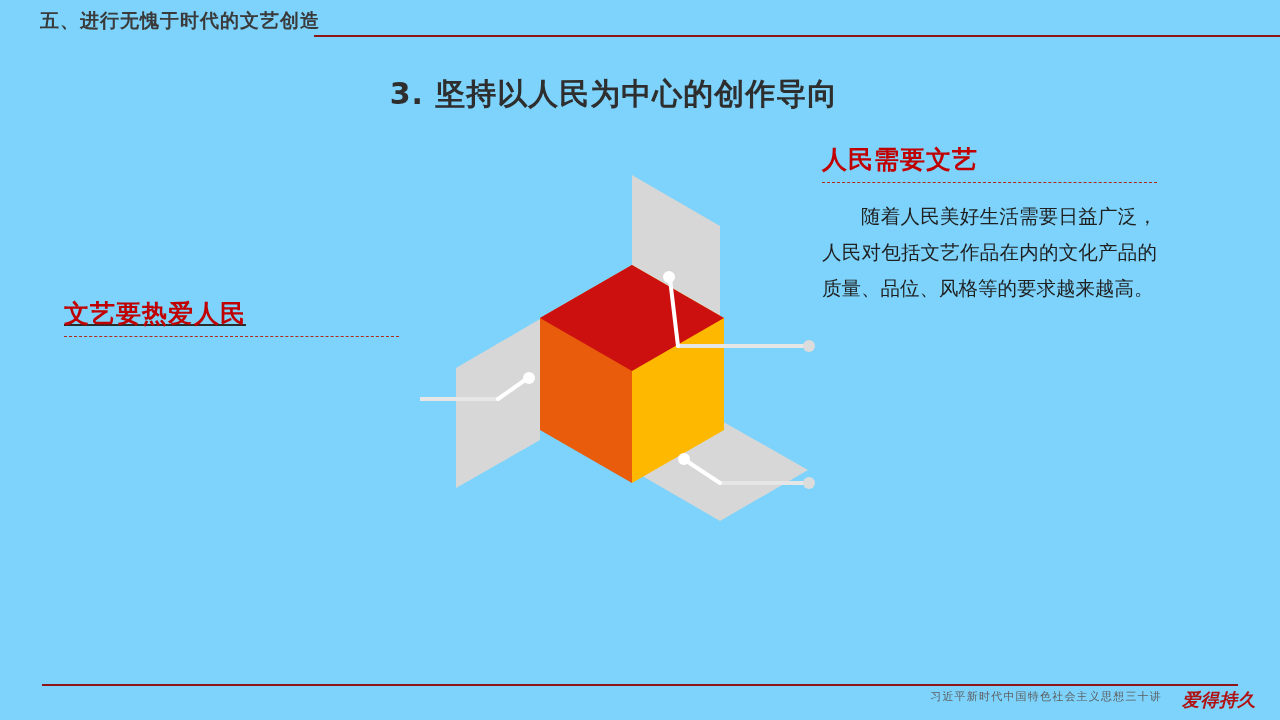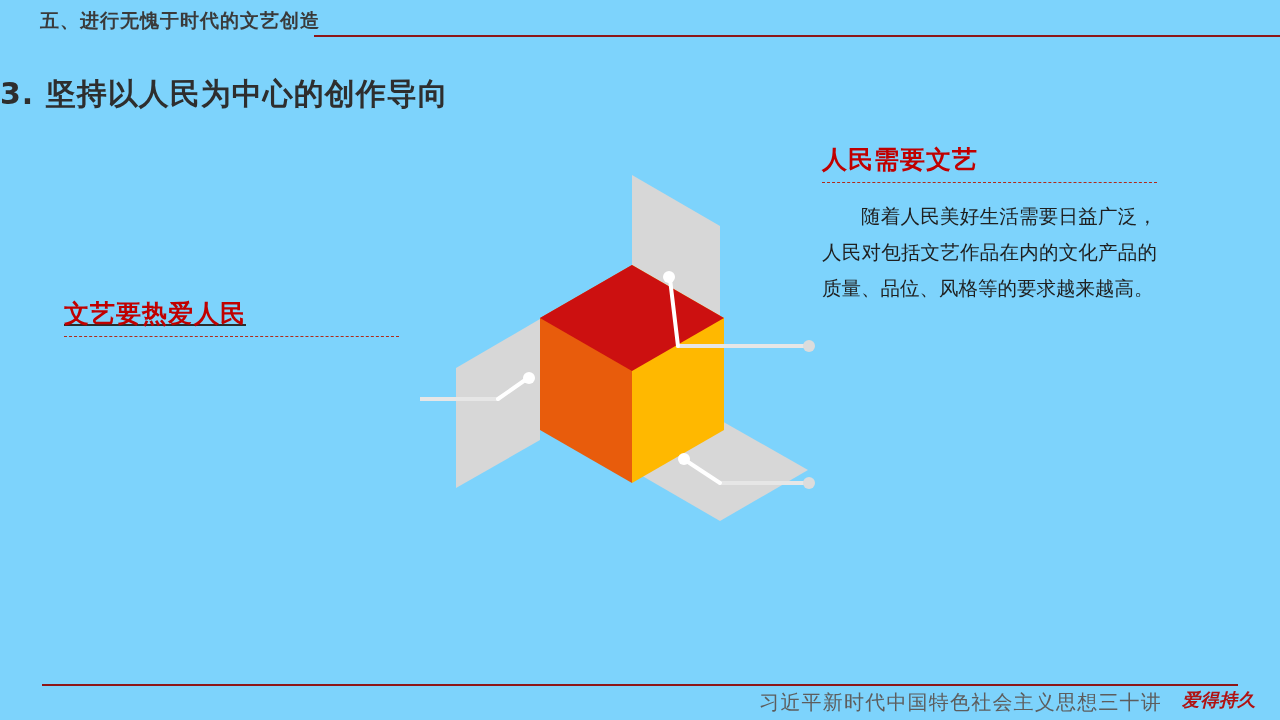--- a/index.html
+++ b/index.html
@@ -51,21 +51,21 @@
     left: 42px;
     top: 684px;
     width: 1196px;
     height: 0;
     border-top: 2px solid #8E1616;
   }
   #footer-text {
     position: absolute;
     right: 118px;
     top: 689px;
-    font-size: 20px;
+    font-size: 11px;
     letter-spacing: 1.2px;
     color: #5d5d5d;
     white-space: nowrap;
     font-family: "DejaVu Serif", "Liberation Serif", serif;
   }
   #footer-lecture {
     position: absolute;
     right: 24px;
     top: 688px;
     font-size: 18px;
@@ -76,26 +76,27 @@
     letter-spacing: 0.5px;
     font-family: "DejaVu Serif", "Liberation Serif", serif;
   }
 
   
   #main-title {
     position: absolute;
     left: 0;
     top: 74px;
     width: 1190px;
-    text-align: left;
+    text-align: center;
     font-size: 30px;
     font-weight: bold;
     letter-spacing: 1px;
     color: #2e2e2e;
     font-family: "DejaVu Sans", "Liberation Sans", sans-serif;
+    padding-left: 19px;
   }
 
   
   .panel { position: absolute; }
   .panel-heading {
     font-size: 25px;
     font-weight: bold;
     color: #C00000;
     letter-spacing: 1px;
     text-align: left;

